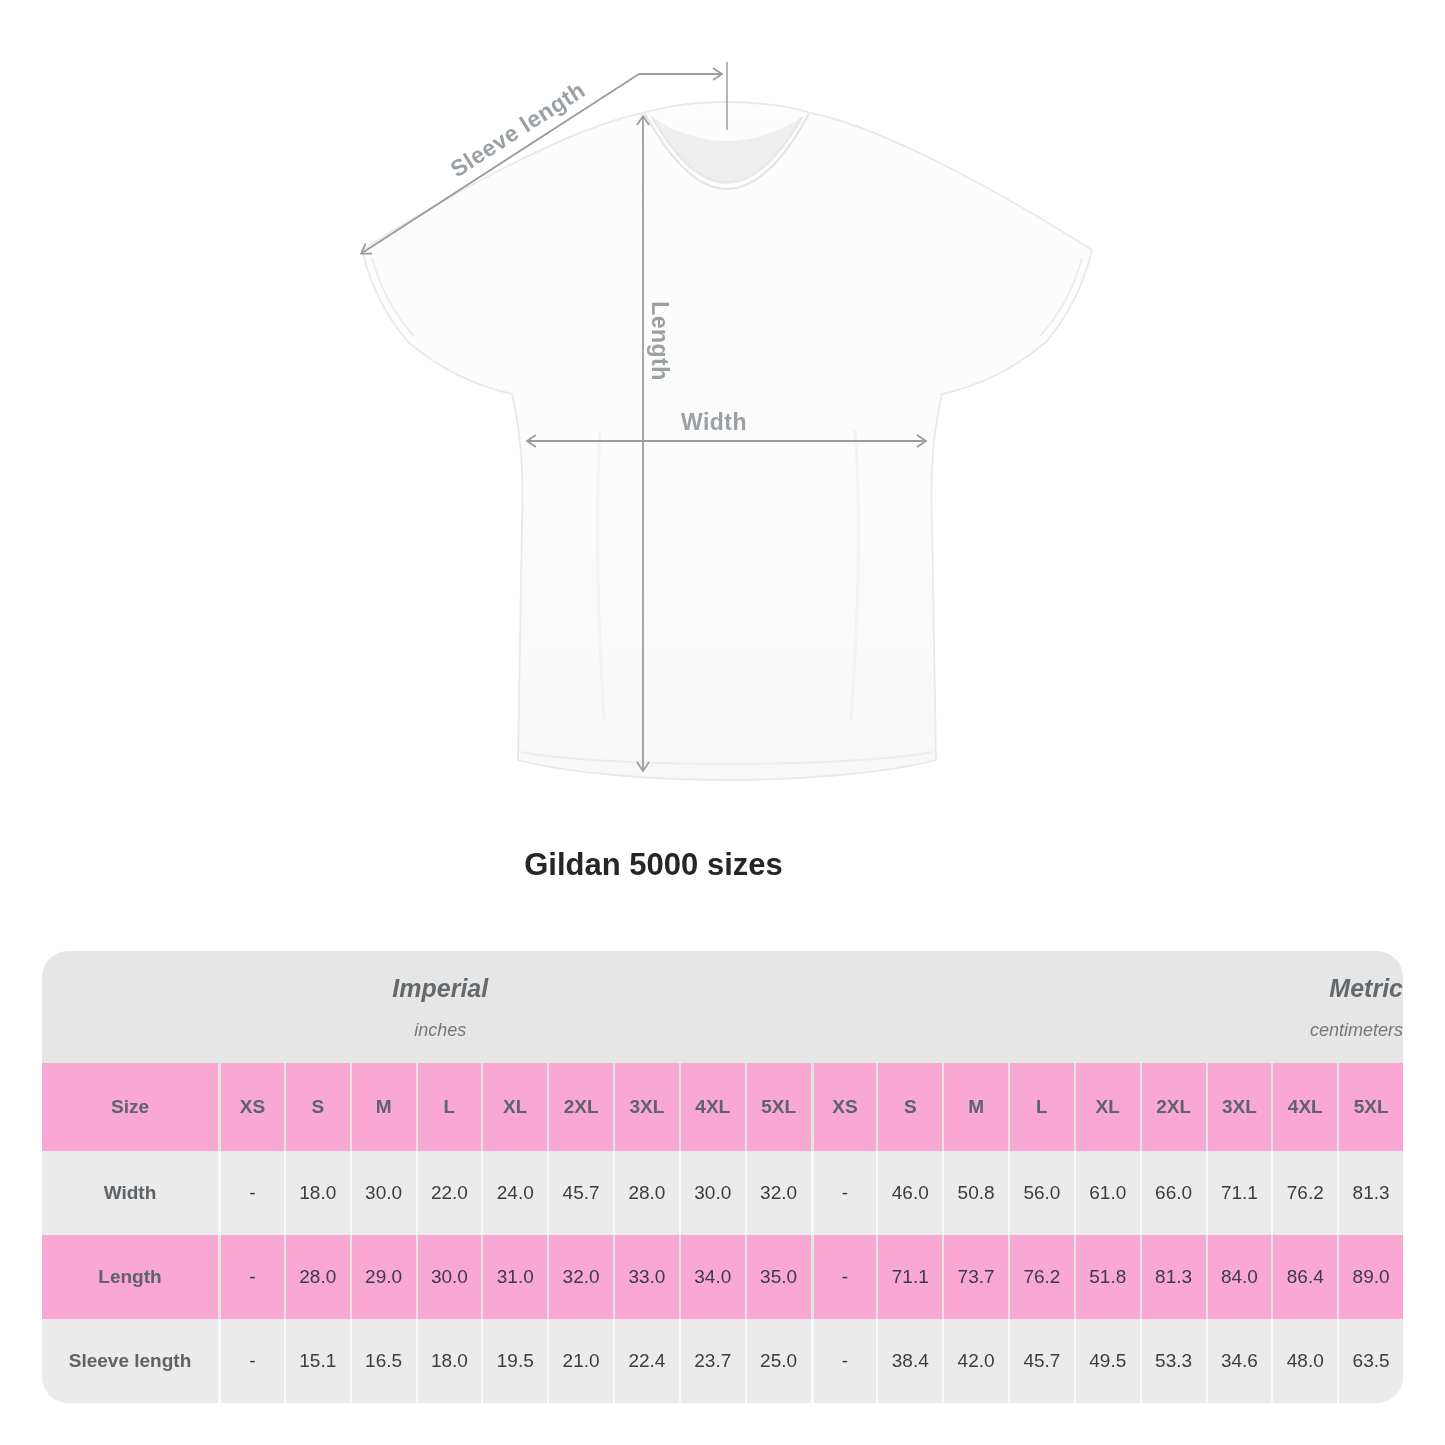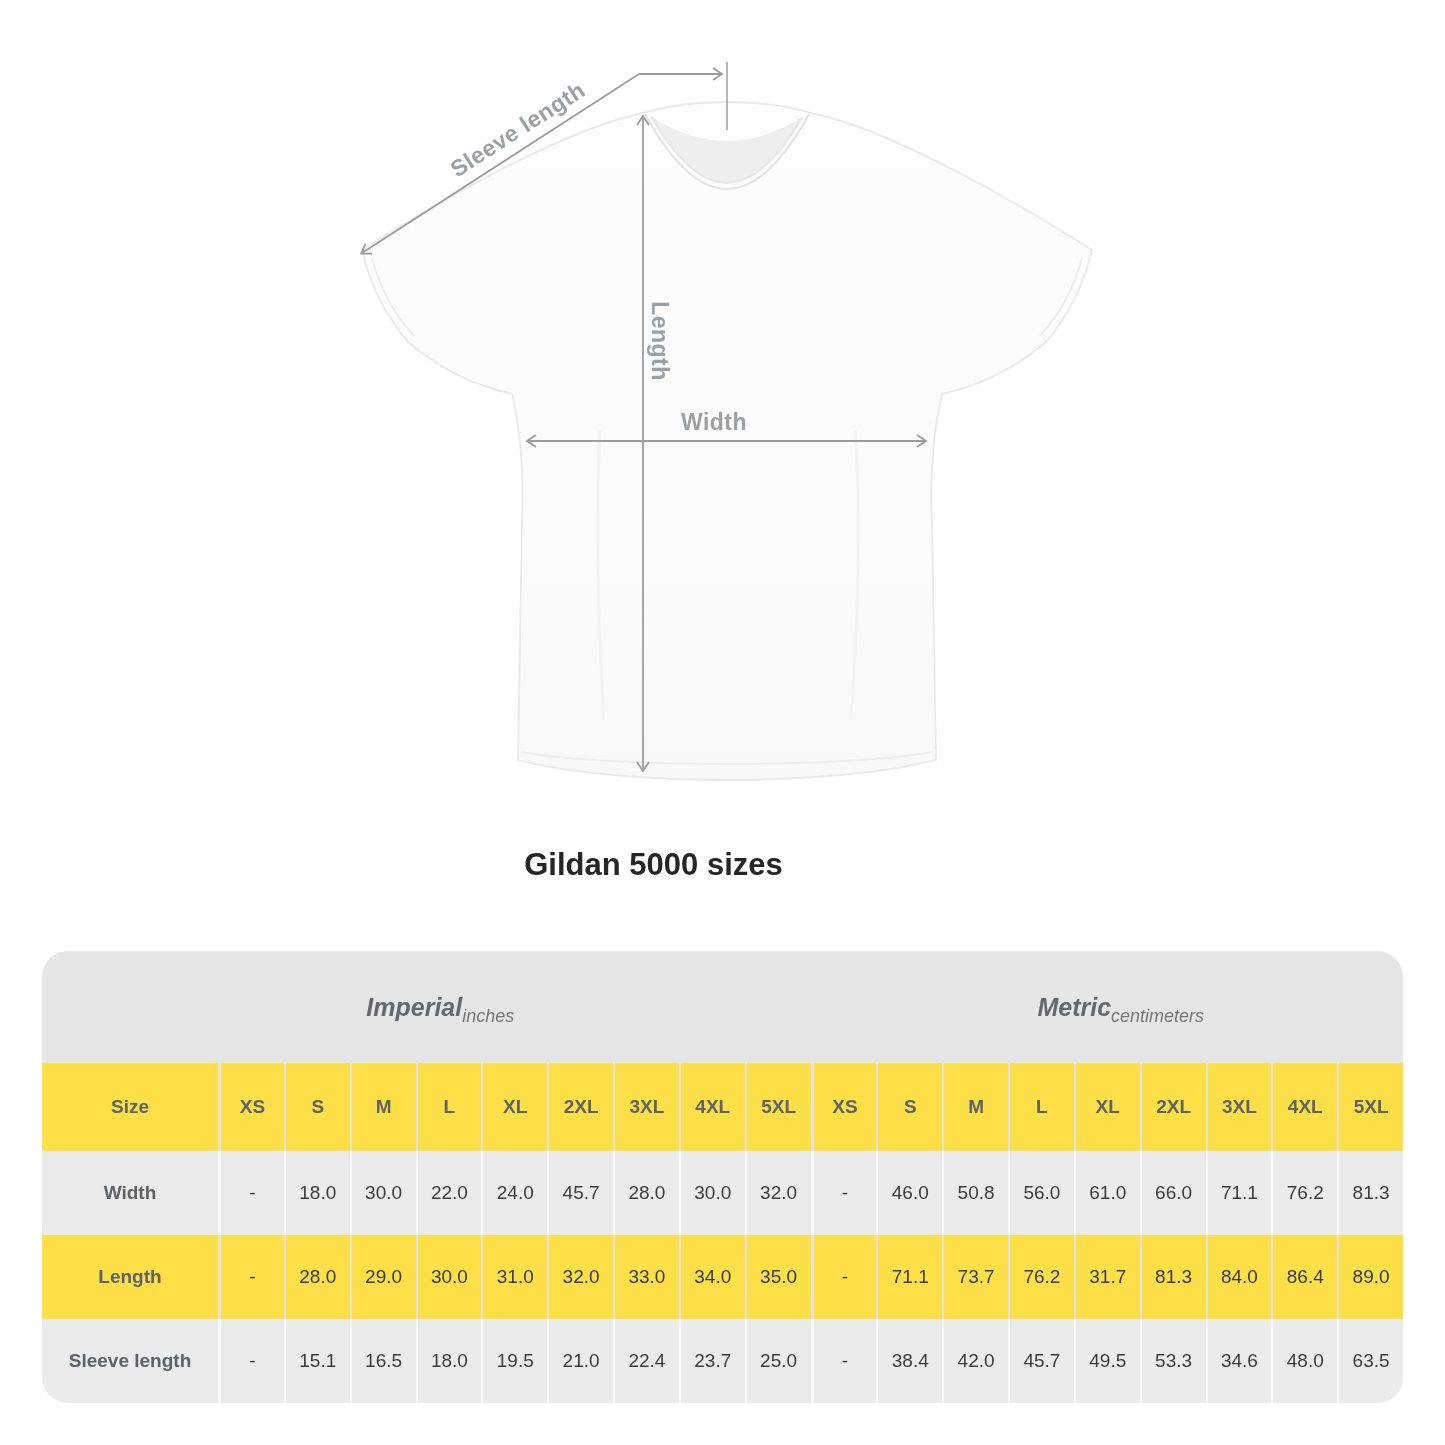--- a/index.html
+++ b/index.html
@@ -35,39 +35,39 @@
   
   #size-table{
     position:absolute; left:42px; top:951px; width:1361px; height:452px;
     border-radius:26px; overflow:hidden; background:#ffffff;
   }
   .band{
     display:grid; grid-template-columns:176px repeat(18,1fr);
     height:112px; background:#e6e6e6;
   }
   .band-cell{
-    display:flex; flex-direction:row; align-items:center; justify-content:center;padding-left:28px;
+    display:flex; flex-direction:column; align-items:center; justify-content:center;padding-left:28px;
   }
   .band-cell.imperial{ grid-column:1 / span 10; }
-  .band-cell.metric{ grid-column:11 / span 9; }
+  .band-cell.metric{ grid-column:11 / span 9;align-items:flex-end; }
   .band-title{ font-size:25px; font-weight:bold; font-style:italic; color:#63696d; line-height:28px; }
   .band-sub{ font-size:18px; font-style:italic; color:#73787b; margin-top:18px; }
 
   .trow{
     display:grid; grid-template-columns:176px repeat(18,1fr);
   }
   .trow > div{
     display:flex; align-items:center; justify-content:center;
     font-size:19px; color:#3a3d3f;
   }
   .trow > div:nth-child(n+2){ border-left:2px solid var(--sep); }
   .trow > div:nth-child(2){ border-left-width:3px; }
   .trow > div:nth-child(11){ border-left-width:3px; }
 
-  .row-white{ --sep:#e4e4e4; background:#fde047; }
+  .row-white{ --sep:#e4e4e4; background:#f9a8d4; }
   .row-gray { --sep:#f9f9f9; background:#ebebeb; }
 
   #header-row{ height:88px; }
   .data-row{ height:84px; }
   .head-cell, .row-label{ font-weight:bold; color:#5d6367 !important; }
 </style>
 </head>
 <body>
 
 <div id="stage">
@@ -199,21 +199,21 @@
         <div class="num-cell">30.0</div>
         <div class="num-cell">31.0</div>
         <div class="num-cell">32.0</div>
         <div class="num-cell">33.0</div>
         <div class="num-cell">34.0</div>
         <div class="num-cell">35.0</div>
         <div class="num-cell">-</div>
         <div class="num-cell">71.1</div>
         <div class="num-cell">73.7</div>
         <div class="num-cell">76.2</div>
-        <div class="num-cell">31.7</div>
+        <div class="num-cell">51.8</div>
         <div class="num-cell">81.3</div>
         <div class="num-cell">84.0</div>
         <div class="num-cell">86.4</div>
         <div class="num-cell">89.0</div>
       </div>
 
     <div class="trow data-row row-gray">
       <div class="row-label">Sleeve length</div>
     <div class="num-cell">-</div>
         <div class="num-cell">15.1</div>

